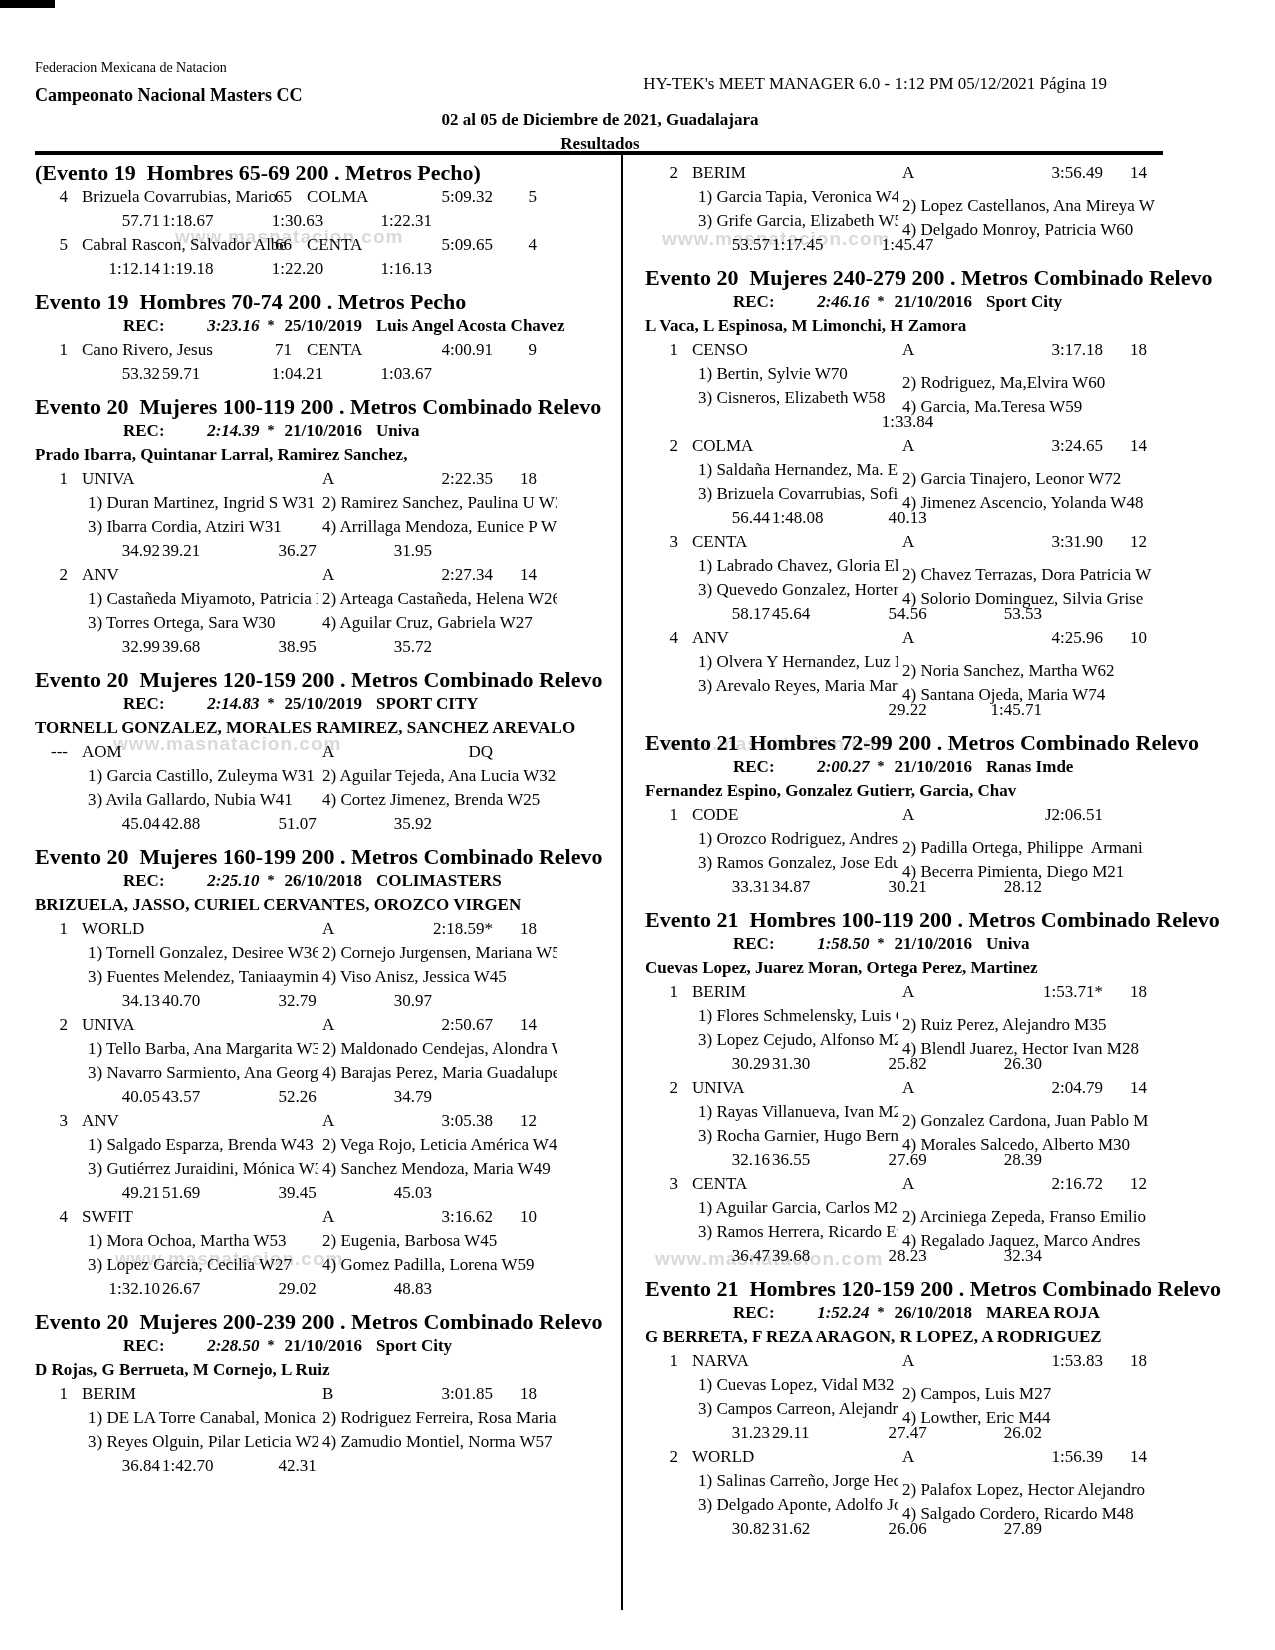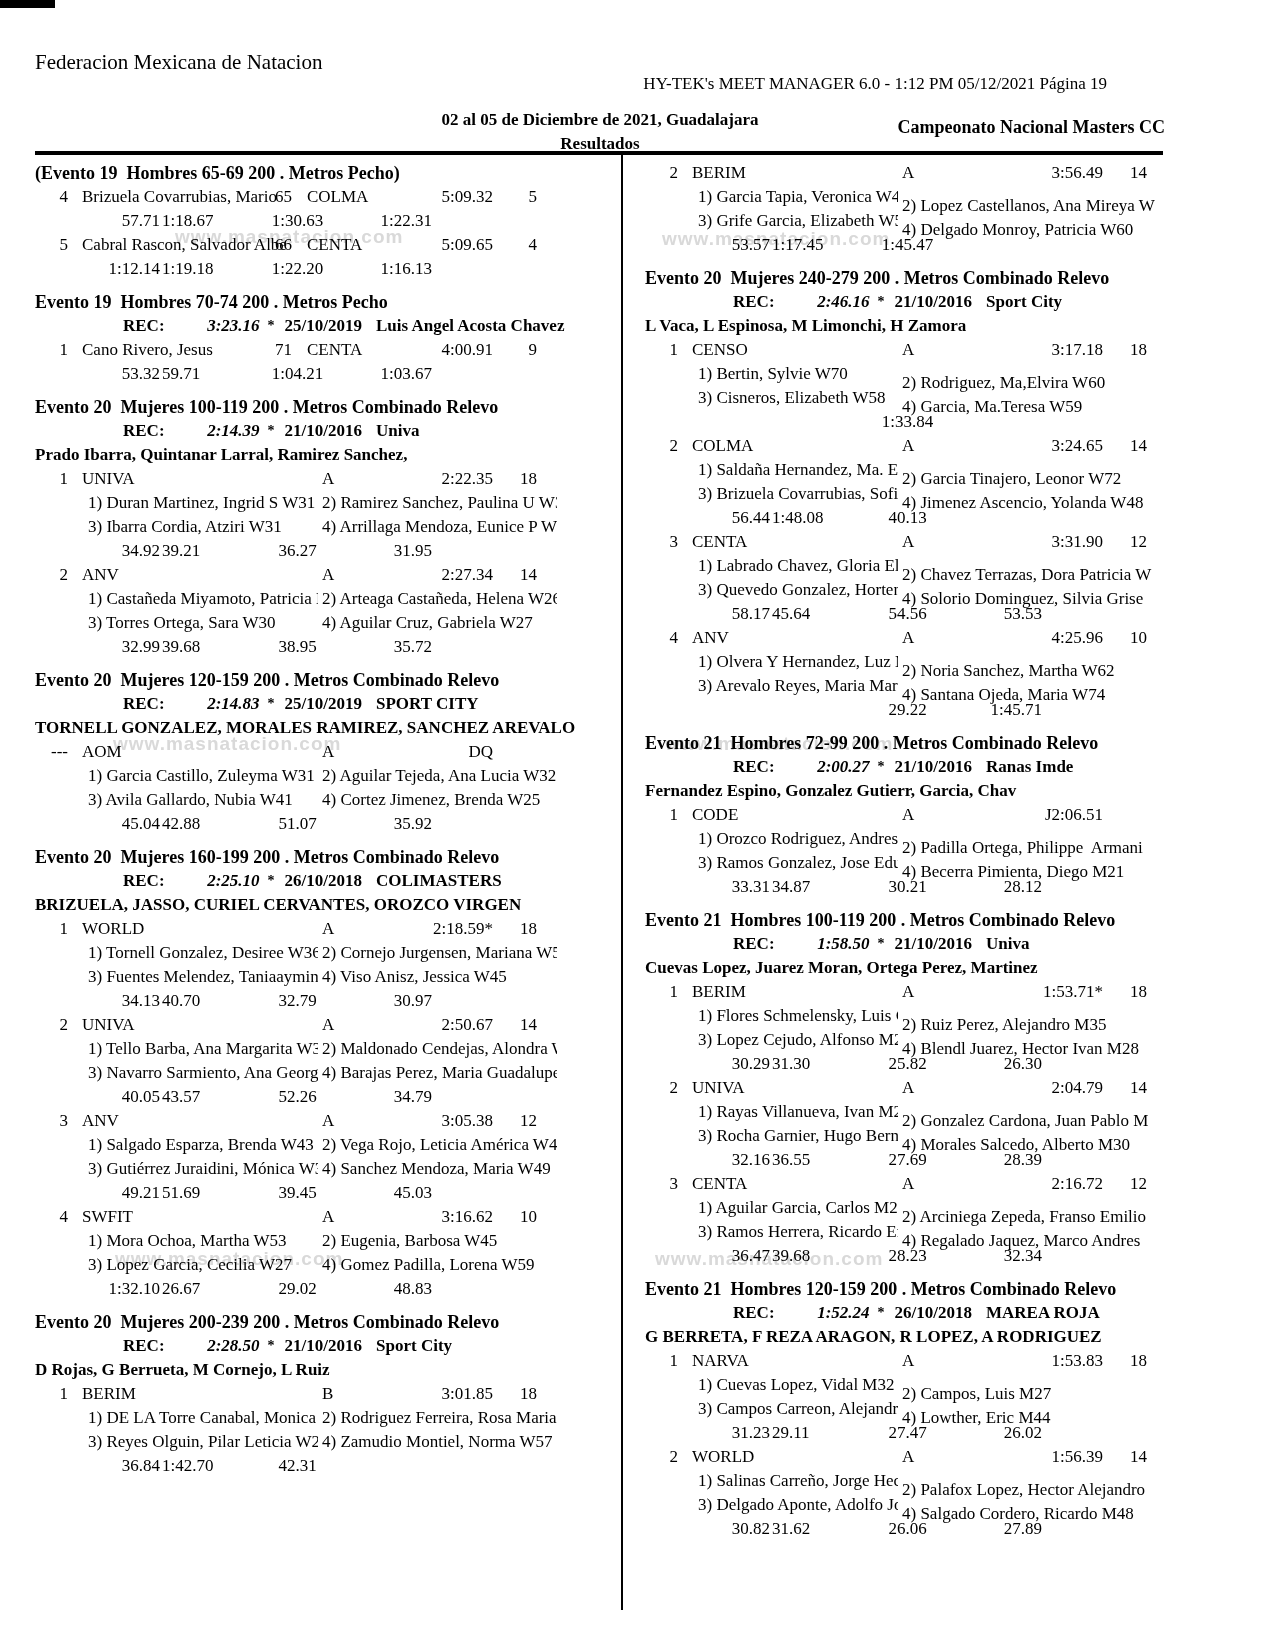--- a/index.html
+++ b/index.html
@@ -2,42 +2,42 @@
 <html><head>
 <meta charset="utf-8">
 <style>
   html,body { margin:0; padding:0; background:#ffffff; }
   body { width:1275px; height:1650px; font-family:"Liberation Serif", serif; color:#000; }
   .page { position:relative; width:1275px; height:1650px; overflow:hidden; background:#fff; }
 
   .artifact { position:absolute; left:0; top:0; width:55px; height:8px; background:#000; }
 
   
-  .hdr-org  { position:absolute; left:35px;  top:50px; font-size:21px; }
+  .hdr-org  { position:absolute; left:35px;  top:60px; font-size:14px; }
   .hdr-mgr  { position:absolute; right:168px; top:74px; font-size:17px; }
-  .hdr-title{ position:absolute; left:35px; width:1130px; top:85px;  text-align:right; font-weight:bold; font-size:18px;margin-top:32px; }
+  .hdr-title{ position:absolute; left:35px; width:1130px; top:85px;  text-align:left; font-weight:bold; font-size:18px; }
   .hdr-sub  { position:absolute; left:35px; width:1130px; top:110px; text-align:center; font-weight:bold; font-size:17px; }
   .hdr-res  { position:absolute; left:35px; width:1130px; top:134px; text-align:center; font-weight:bold; font-size:17px; }
   .hrule    { position:absolute; left:35px; top:151px; width:1128px; height:4px; background:#000; }
   .vdivider { position:absolute; left:621px; top:155px; width:2px; height:1455px; background:#000; }
 
   
   .wm { position:absolute; font-family:"Liberation Sans", sans-serif; font-weight:bold;
         font-size:19px; color:#d9d9d9; letter-spacing:1px; white-space:pre; }
 
   
   .col { position:absolute; top:161px; width:605px; }
   .col-left  { left:35px; }
   .col-right { left:645px; }
   .block + .block { margin-top:9px; }
 
   .row { position:relative; height:24px; line-height:24px; font-size:17px; white-space:pre; }
   .row span { position:absolute; top:0; white-space:pre; }
 
-  .event-header { font-weight:bold; font-size:18px; }
+  .event-header { font-weight:bold; font-size:22px; }
   .team-names   { font-weight:bold; }
 
   .rec { font-weight:bold; }
   .rec .rec-label  { position:static; margin-left:88px; }
   .rec .rec-time   { position:static; display:inline-block; width:95px; text-align:right;font-style:italic; }
   .rec .rec-star   { position:static; margin-left:8px; font-size:14px; vertical-align:top; }
   .rec .rec-date   { position:static; margin-left:10px; }
   .rec .rec-holder { position:static; margin-left:14px; }
 
   .c-place  { left:0;    width:33px;  text-align:right; }

